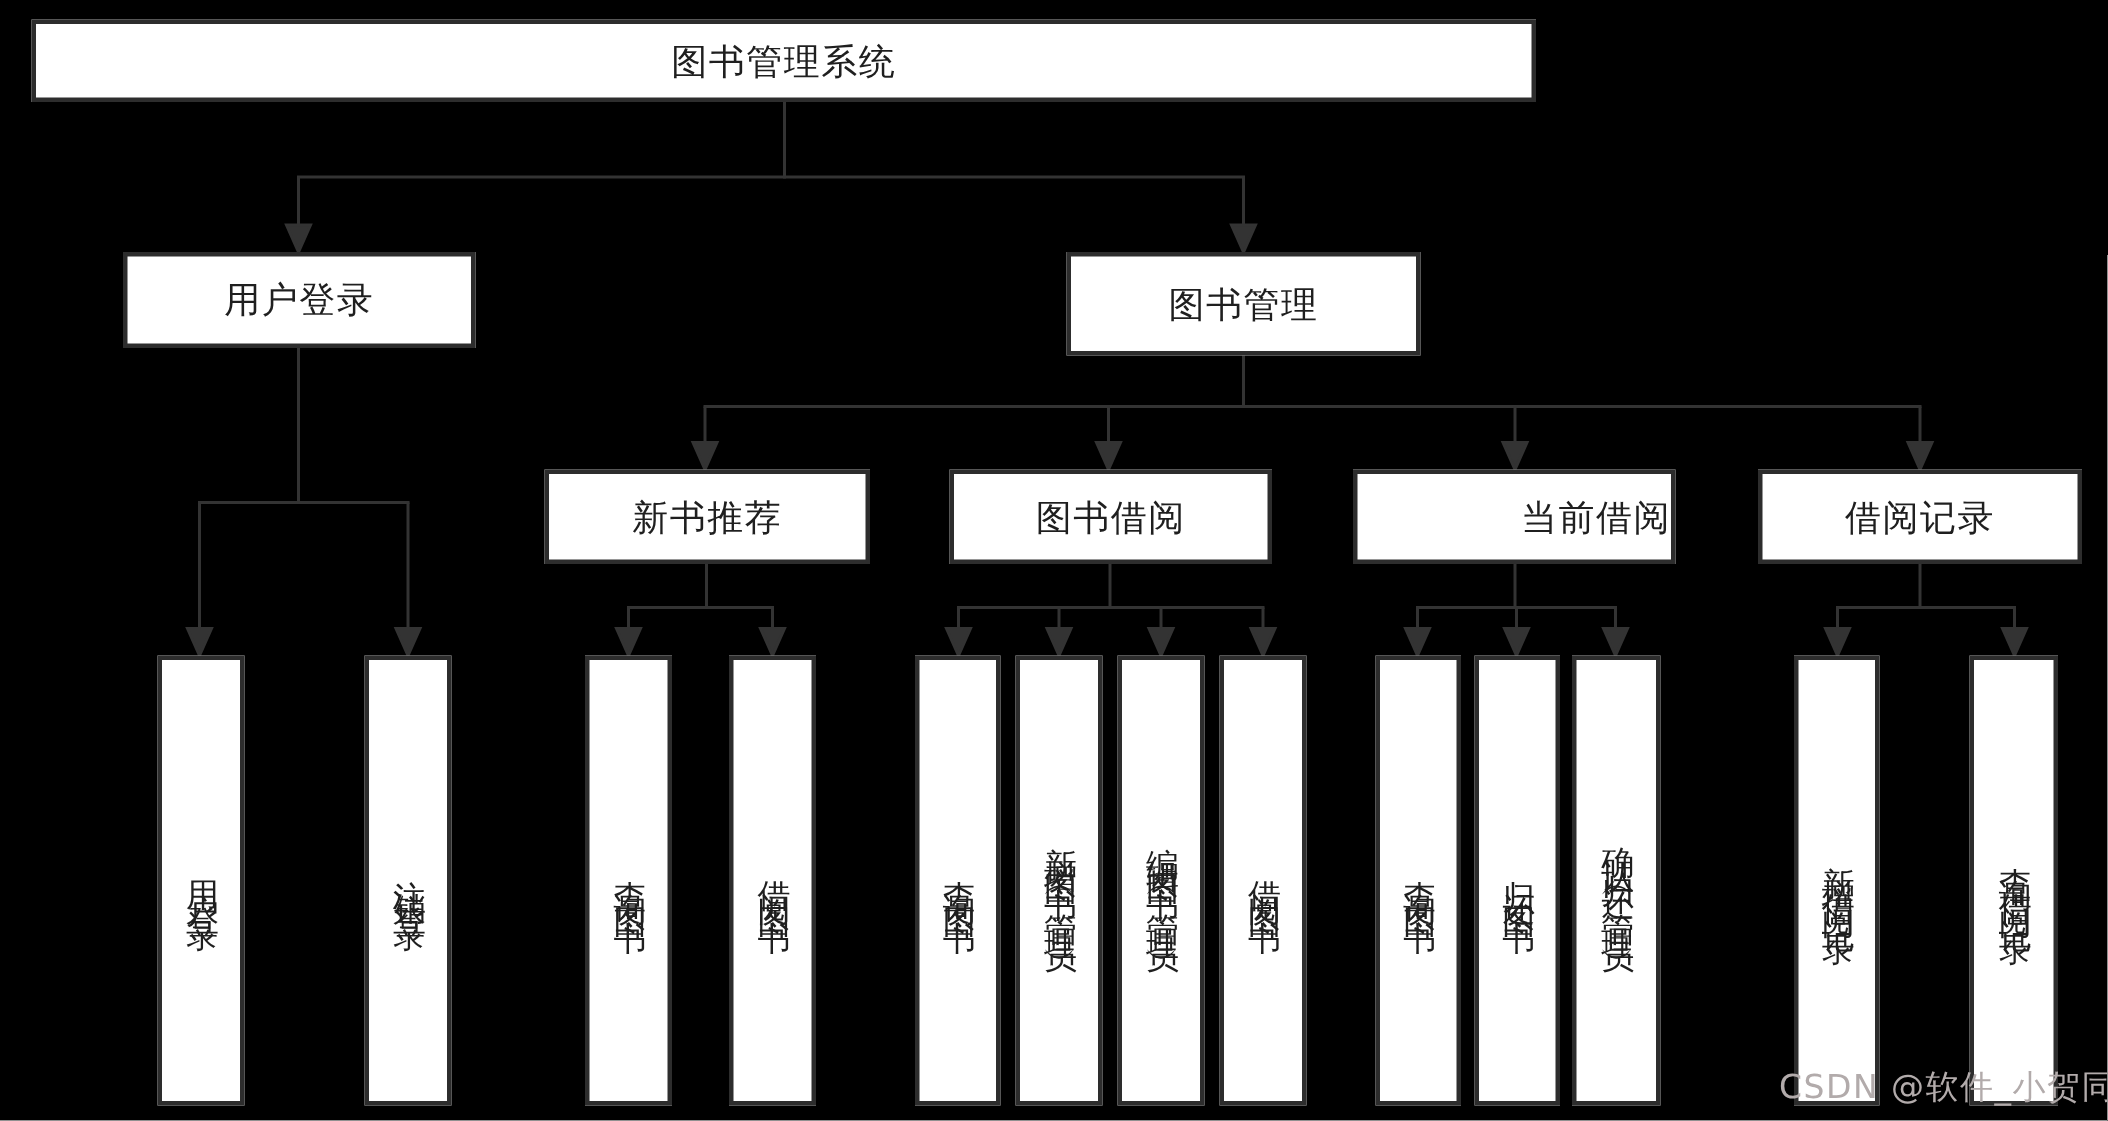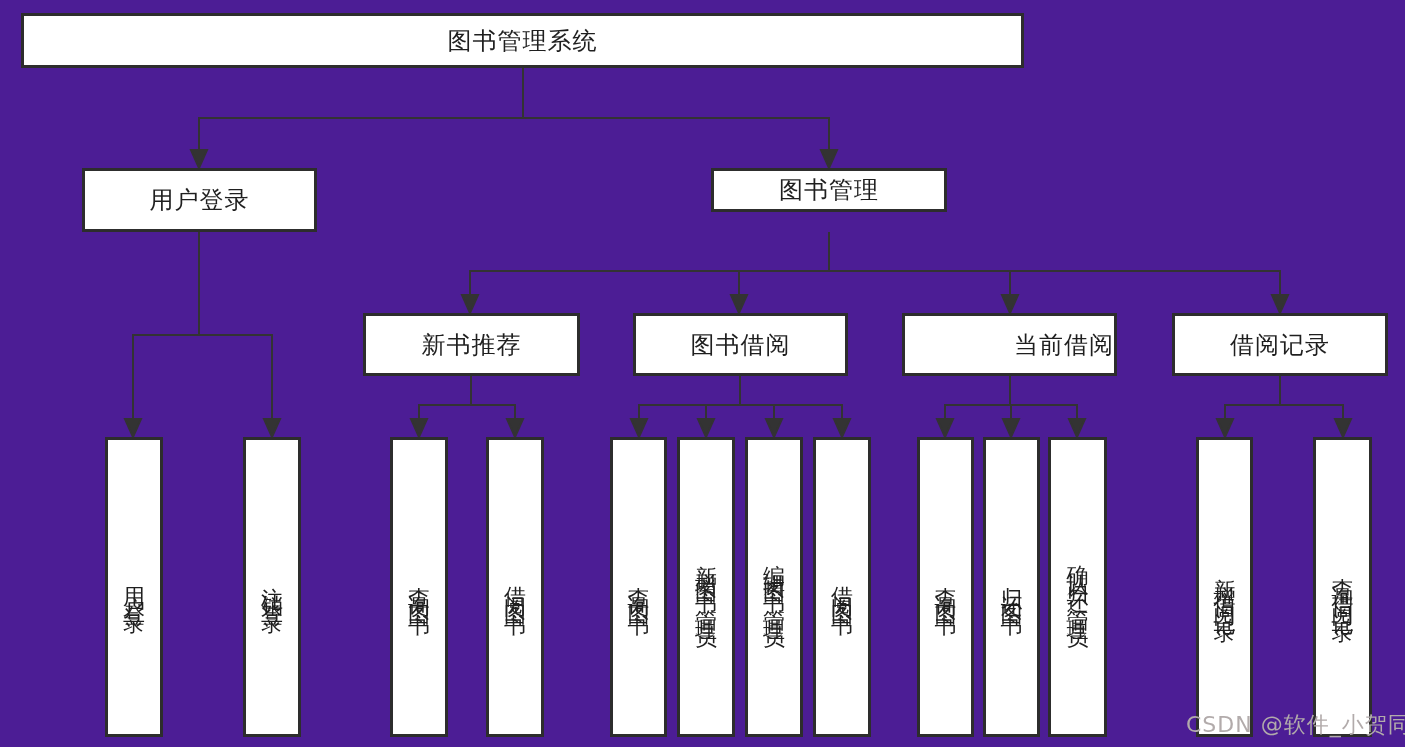--- a/index.html
+++ b/index.html
@@ -1,20 +1,20 @@
 <!DOCTYPE html>
 <html><head>
 <meta charset="utf-8">
 <style>
   html, body { margin: 0; padding: 0; background: #ffffff; }
   .canvas {
     position: relative;
     width: 1405px;
     height: 747px;
-    background: #4c1d95;
+    background: #000000;
     font-family: "DejaVu Sans", "Liberation Sans", sans-serif;
     overflow: hidden;
     text-decoration: underline;
   }
   .connectors {
     position: absolute;
     left: 0; top: 0;
     width: 1405px; height: 747px;
   }
   .box {
@@ -145,21 +145,21 @@
     </g>
   </svg>
 
   <div class="box" style="left:21px; top:13px; width:1003px; height:55px;">
     <span>图书管理系统</span>
   </div>
 
   <div class="box" style="left:82px; top:168px; width:235px; height:64px;">
     <span>用户登录</span>
   </div>
-  <div class="box" style="left:711px; top:168px; width:236px; height:44px;">
+  <div class="box" style="left:711px; top:168px; width:236px; height:69px;">
     <span>图书管理</span>
   </div>
 
   <div class="box" style="left:363px; top:313px; width:217px; height:63px;">
     <span>新书推荐</span>
   </div>
   <div class="box" style="left:633px; top:313px; width:215px; height:63px;">
     <span>图书借阅</span>
   </div>
   <div class="box" style="left:902px; top:313px; width:215px; height:63px;justify-content:flex-end;">

